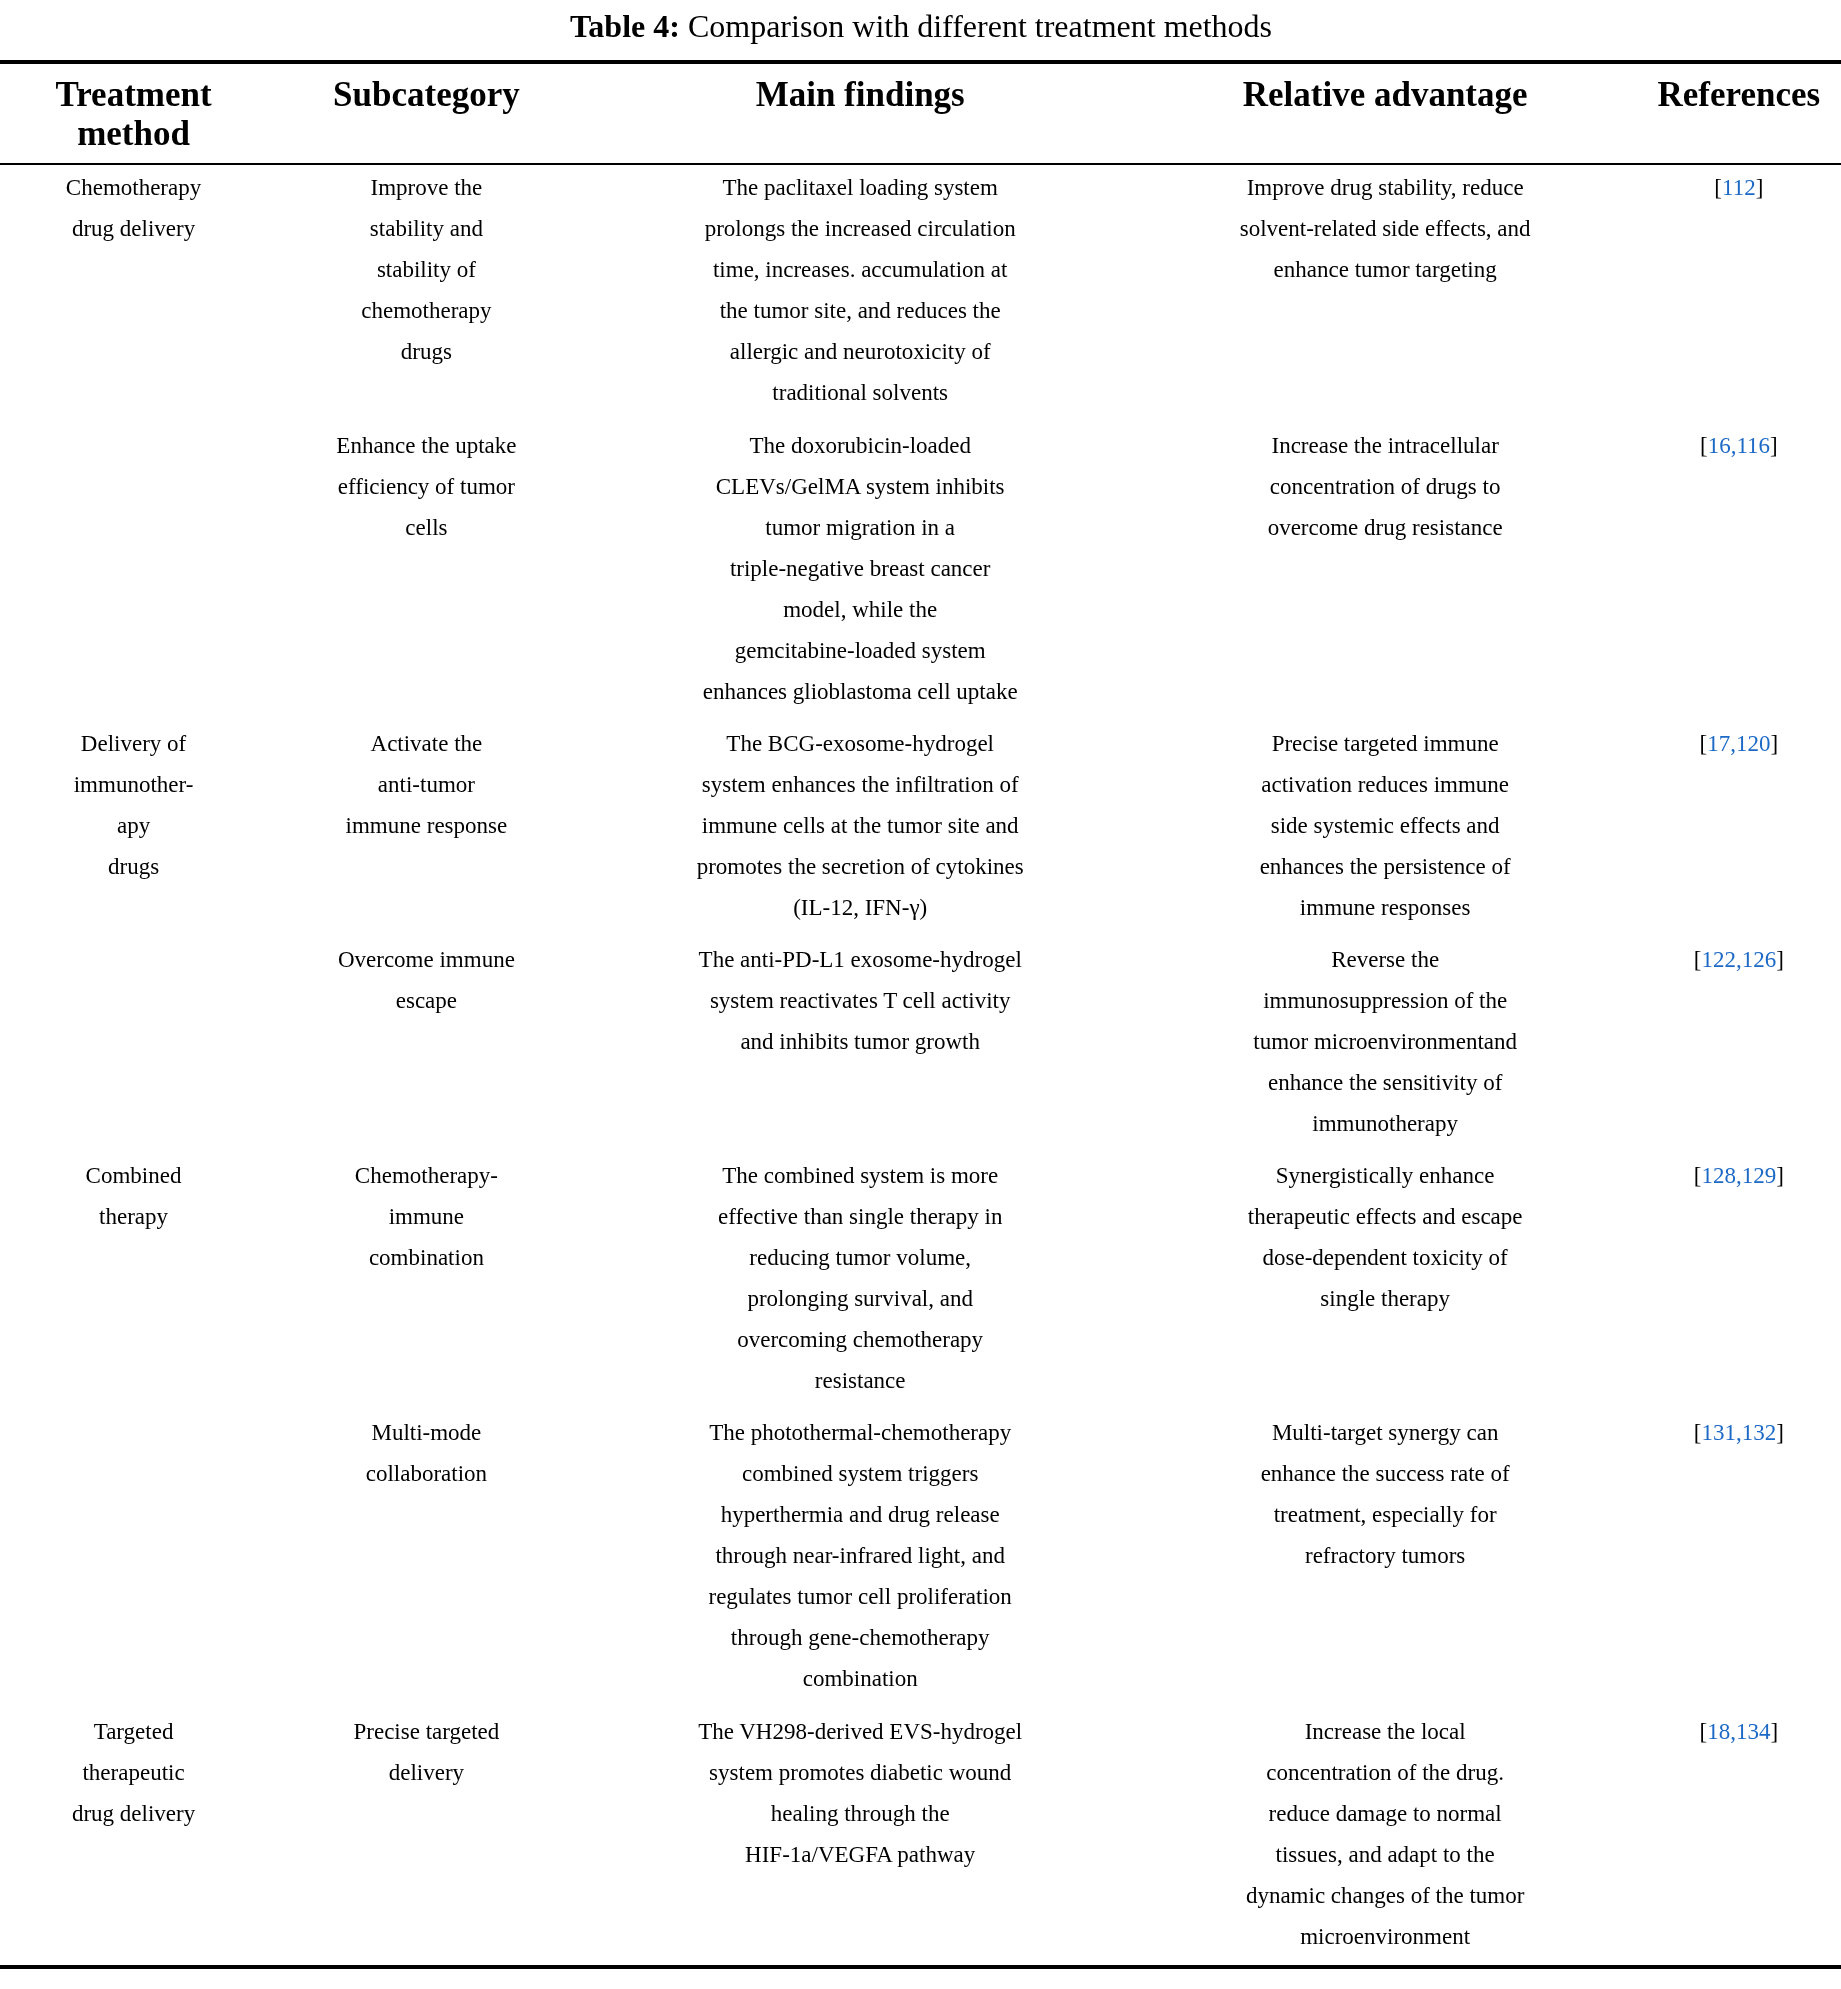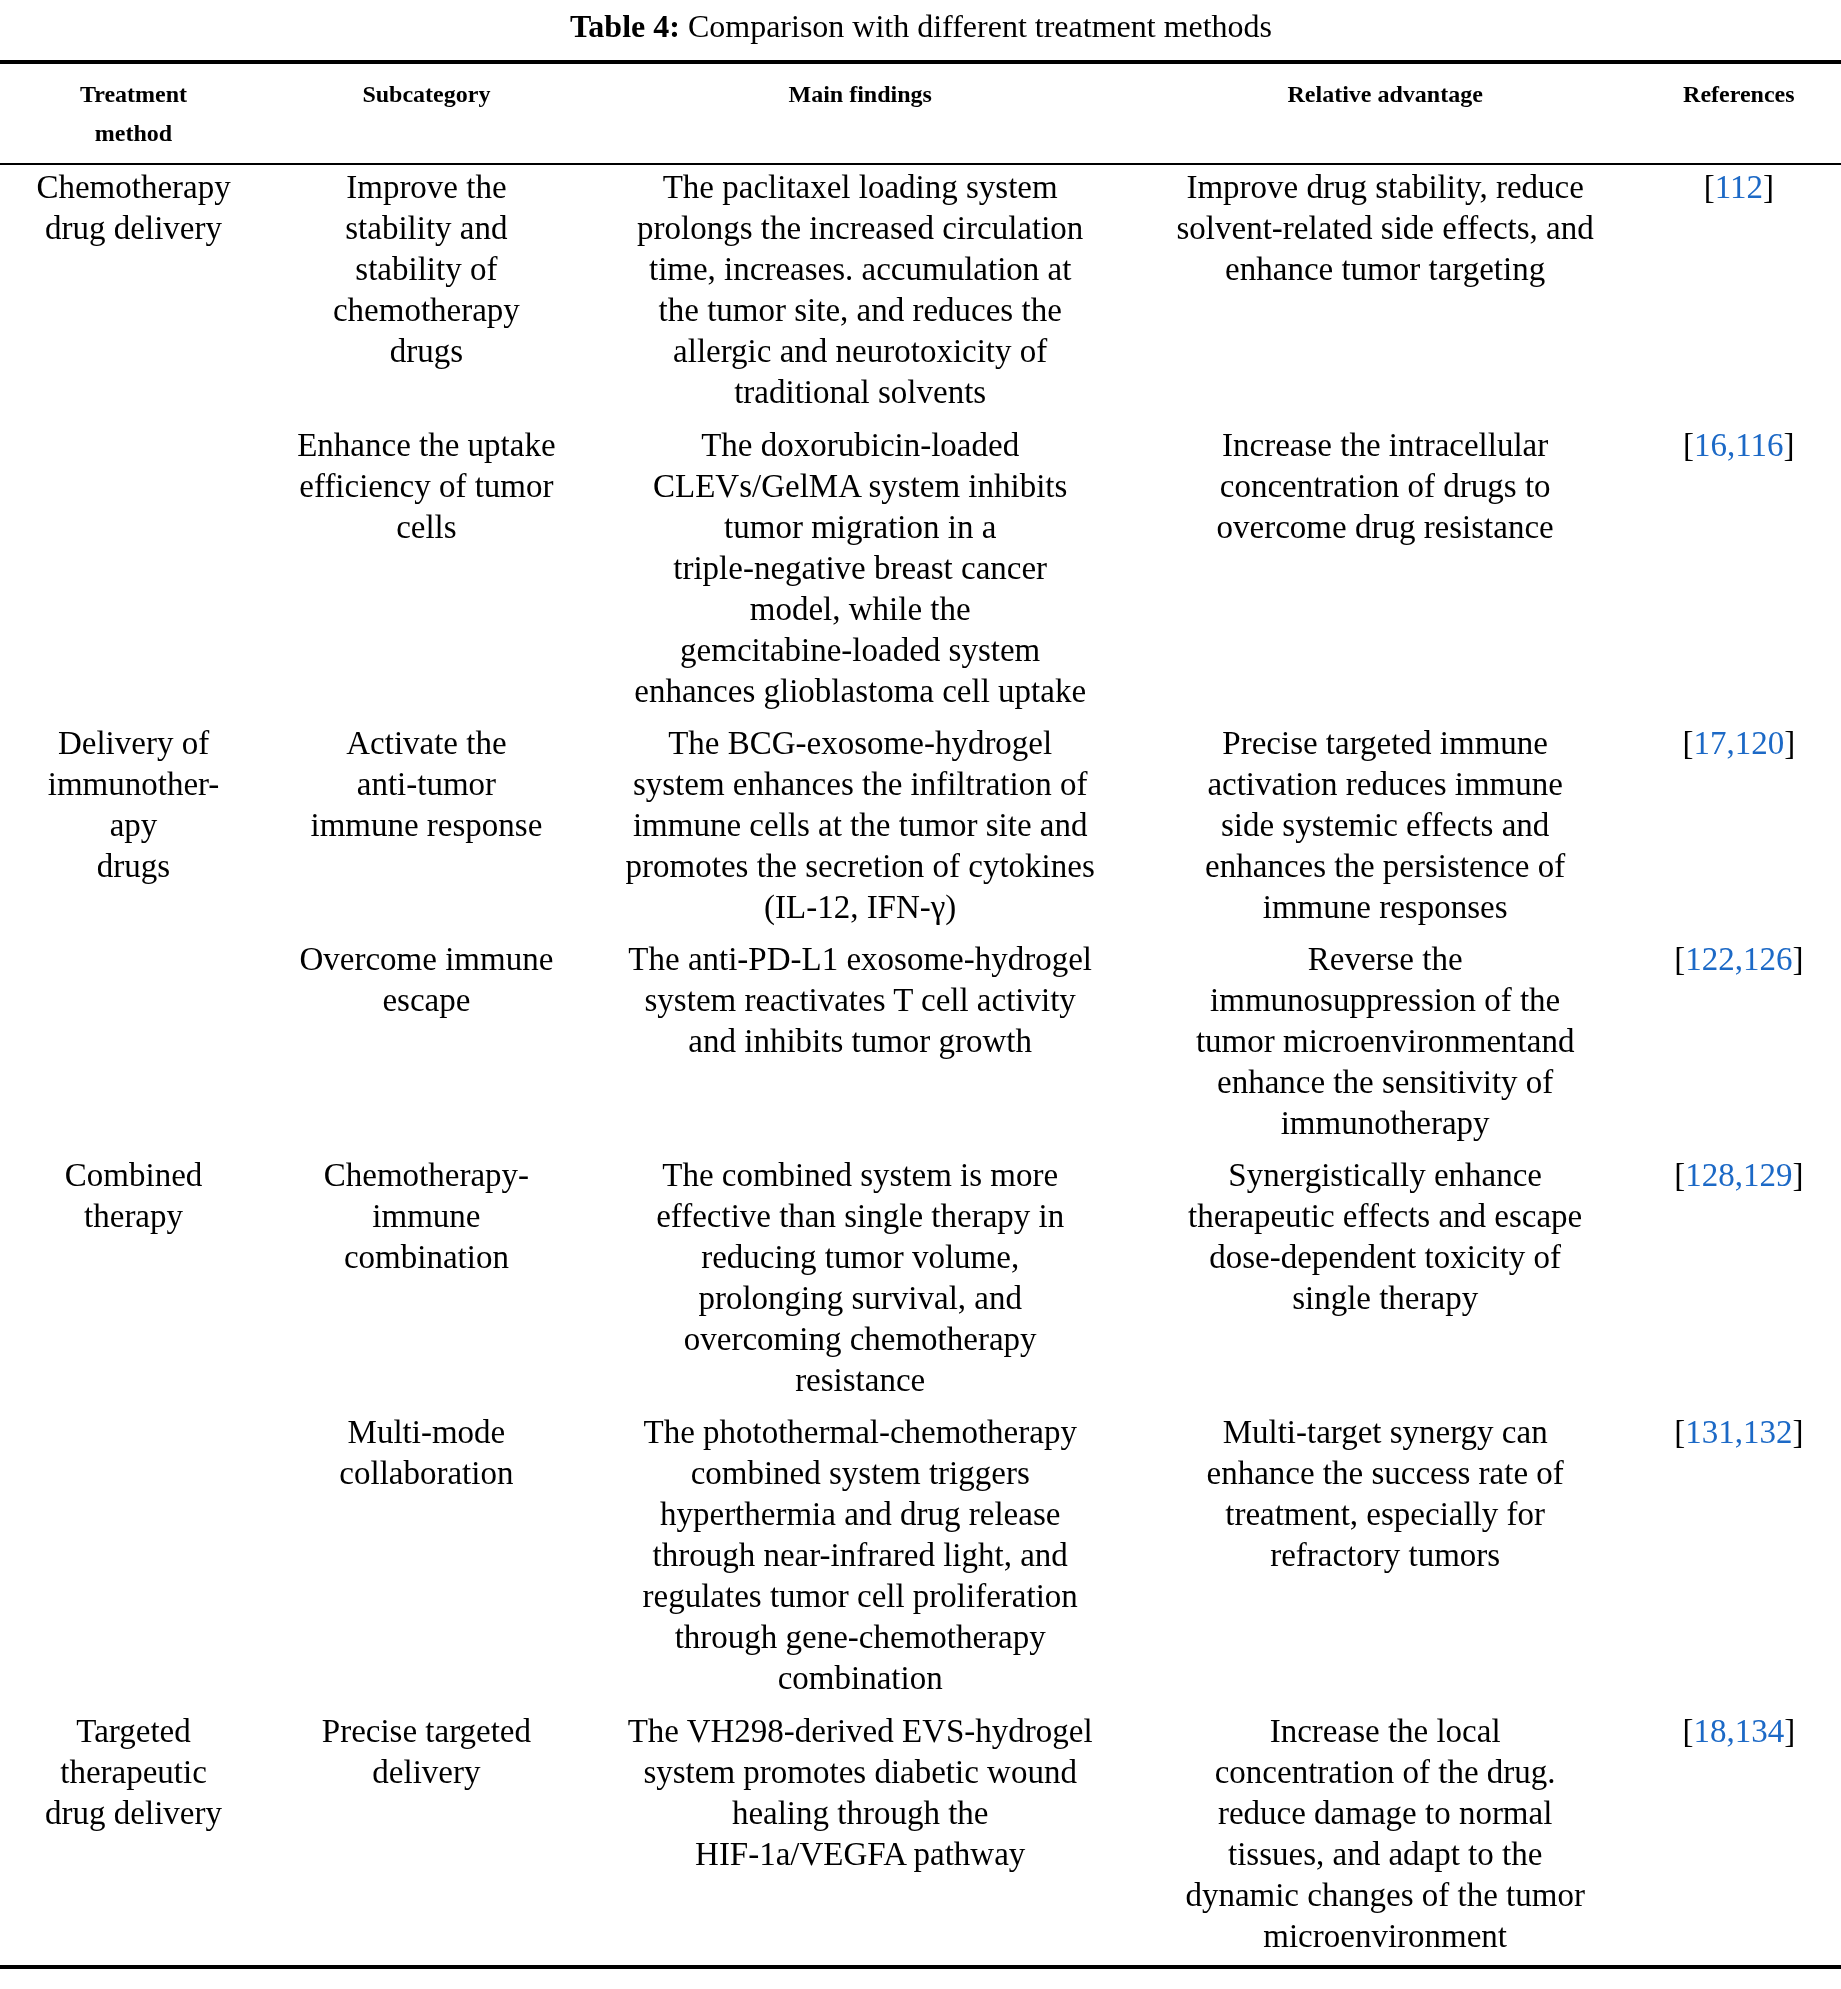--- a/index.html
+++ b/index.html
@@ -31,30 +31,30 @@
     border-top: 4.7px solid #000000;
     border-bottom: 4.7px solid #000000;
   }
   col.c1 { width: 14.5%; }
   col.c2 { width: 17.3%; }
   col.c3 { width: 29.8%; }
   col.c4 { width: 27.2%; }
   col.c5 { width: 11.2%; }
   th {
     font-weight: bold;
-    font-size: 24px;
+    font-size: 35px;
     line-height: 39px;
     vertical-align: top;
     text-align: center;
     padding: 11.2px 5.6px 9.4px 5.6px;
     border-bottom: 2.8px solid #000000;
     white-space: pre-line;
   }
   td {
-    font-size: 33px;
+    font-size: 23px;
     line-height: 41px;
     vertical-align: top;
     text-align: center;
     padding: 2.8px 7.5px 8.4px 7.5px;
     white-space: pre-line;
   }
   .ref { color: #1c69c6; text-align: right; }
   .refcell { white-space: nowrap; }
 </style>
 </head>

